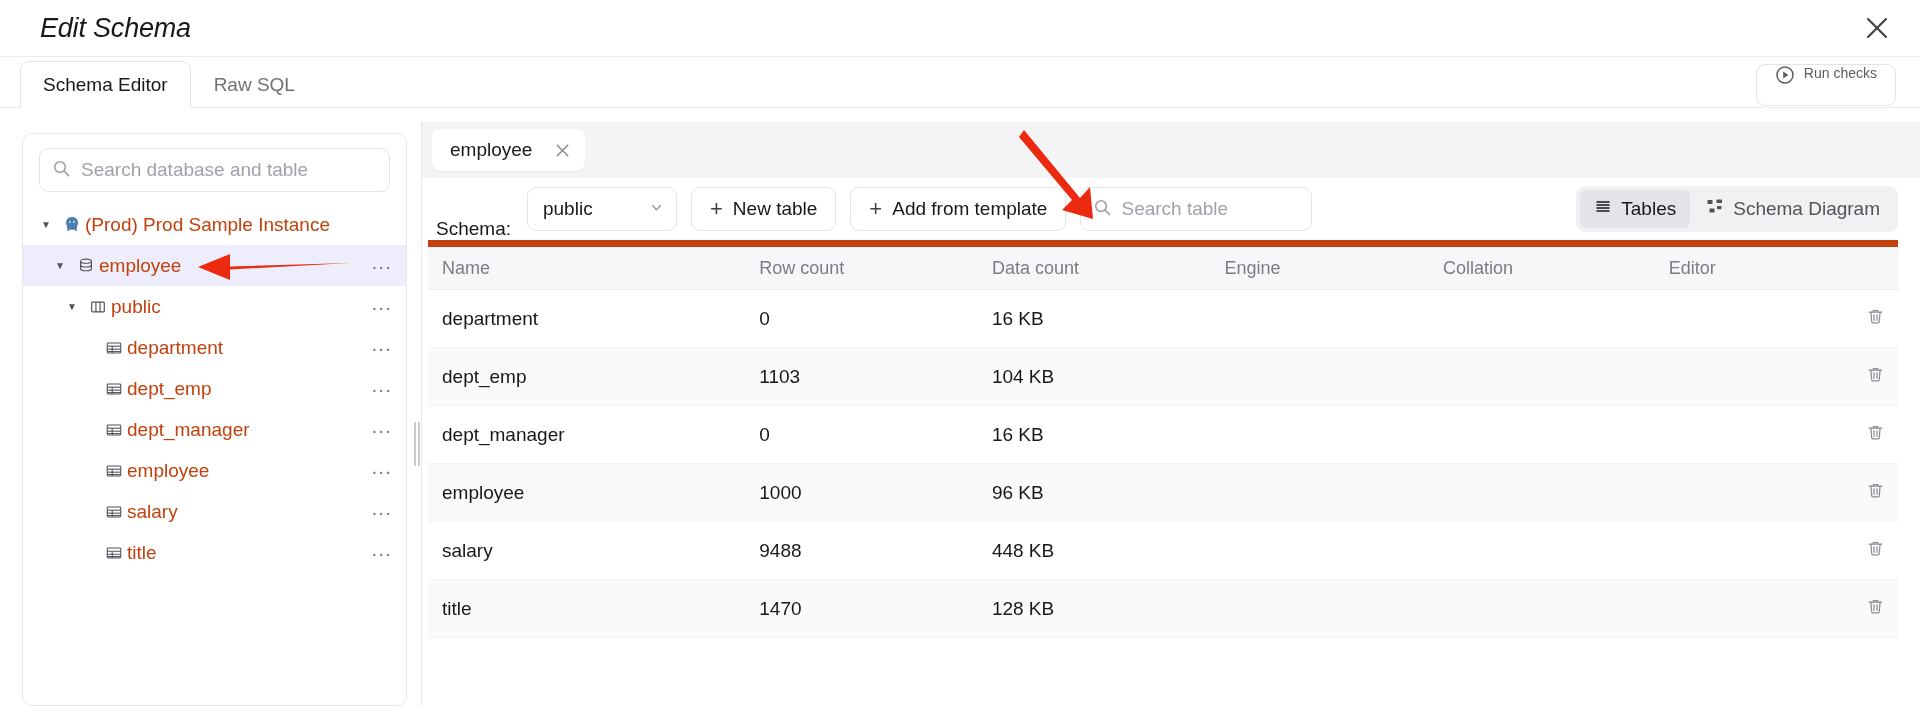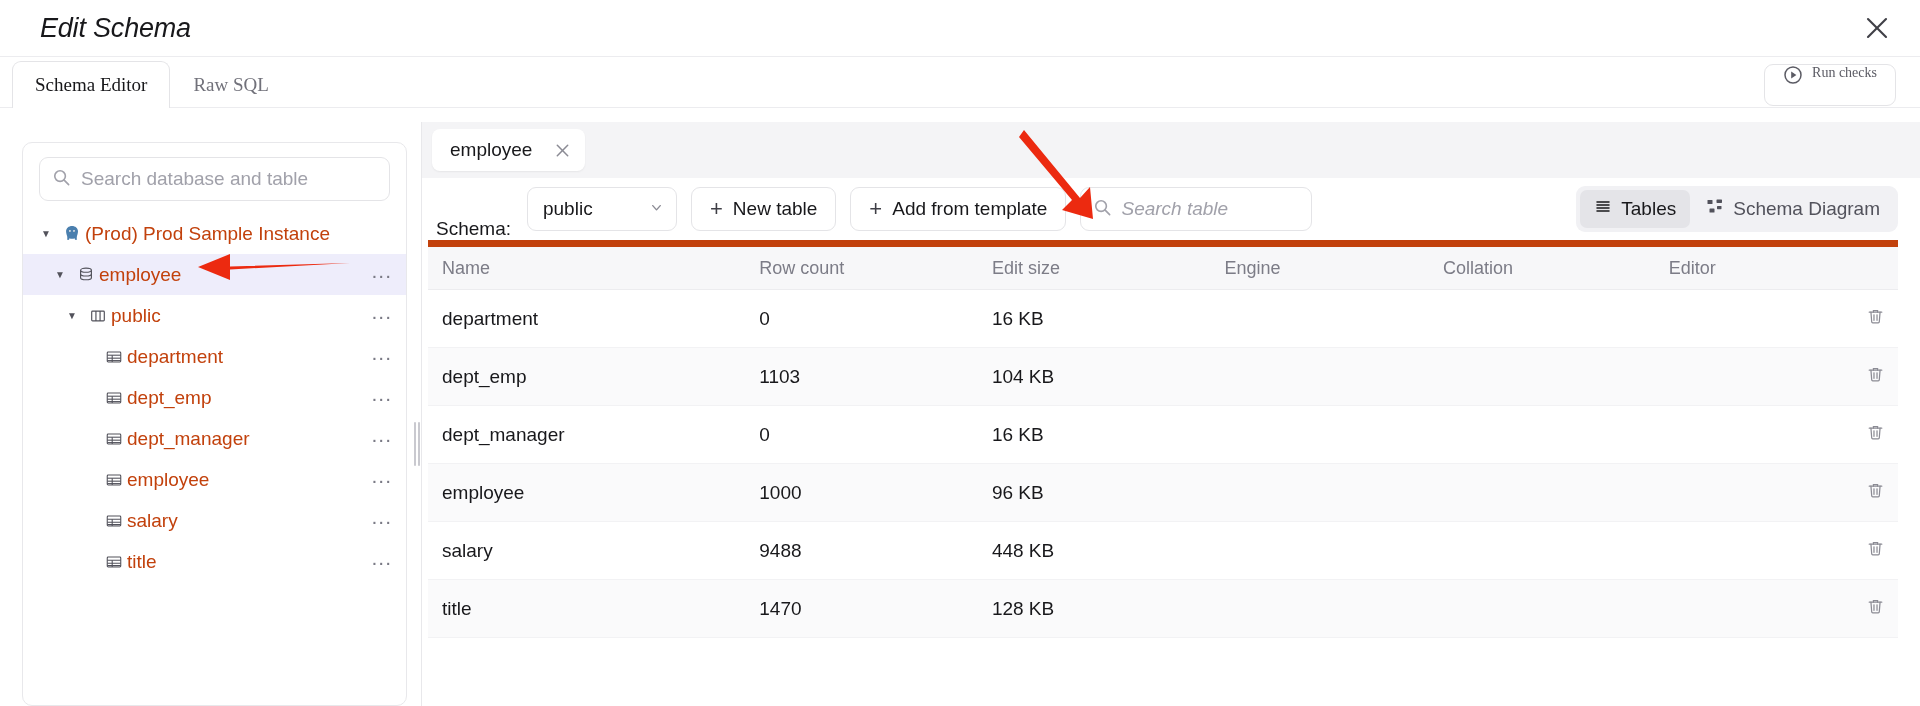--- a/index.html
+++ b/index.html
@@ -26,23 +26,22 @@
     width: 34px; height: 34px; display: flex; align-items: center; justify-content: center;
     cursor: pointer; color: #3f3f46;
   }
   .close-btn svg { display: block; }
 
   
   .tabbar {
     height: 52px; flex: 0 0 52px;
     border-top: 1px solid #ececef;
     display: flex; align-items: flex-end;
-    padding: 0 24px 0 12px;
+    padding: 0 24px 0 20px;
     position: relative;
-    font-family: Liberation Serif, serif;
   }
   .tabbar::after {
     content:""; position:absolute; left:0; right:0; bottom:0; height:1px; background:#ececef;
   }
   .tab {
     height: 47px; padding: 0 22px;
     display: flex; align-items: center; justify-content: center;
     font-size: 19px; color: #71717a; cursor: pointer;
     border: 1px solid transparent; border-bottom: none;
     border-radius: 9px 9px 0 0;
@@ -63,21 +62,21 @@
     border: 1px solid #e4e4e7; border-radius: 9px;
     background: #fff; color: #5b5b64; font-size: 14px; cursor: pointer;
   }
 
   
   .body { flex: 1 1 auto; display: flex; min-height: 0; padding: 14px 0 0 0; }
 
   
   .sidebar {
     width: 385px; flex: 0 0 385px;
-    margin: 20px 0 0 22px;
+    margin: 11px 0 0 22px;
     border: 1px solid #e8e8eb; border-radius: 10px;
     background: #fff;
     display: flex; flex-direction: column;
     overflow: hidden;
   }
   .search-wrap { padding: 14px 16px 6px 16px; }
   .search-box {
     height: 44px; border: 1px solid #e4e4e7; border-radius: 9px;
     display: flex; align-items: center; gap: 10px; padding: 0 12px;
     background: #fff;
@@ -148,21 +147,21 @@
     font-size: 19px; color: #18181b; cursor: pointer; white-space: nowrap;
   }
   .btn .plus { font-size: 22px; color: #3f3f46; line-height: 1; font-weight: 300; }
   .tablesearch {
     width: 232px; height: 44px;
     border: 1px solid #e4e4e7; border-radius: 9px; background: #fff;
     display: flex; align-items: center; gap: 9px; padding: 0 12px;
   }
   .tablesearch input {
     border: none; outline: none; flex: 1; background: transparent;
-    font-size: 19px; font-family: inherit; color: #18181b; font-style: italic;
+    font-size: 19px; font-family: inherit; color: #18181b;
   }
   .tablesearch input::placeholder { color: #a1a1aa; }
 
   .segment {
     margin-left: auto;
     background: #f1f1f4; border-radius: 9px; padding: 4px;
     display: flex; align-items: center; gap: 2px;
   }
   .seg {
     height: 38px; padding: 0 14px; border-radius: 7px;
@@ -473,21 +472,21 @@
           </div>
         </div>
       </div>
 
       <div class="table-area">
         <table class="grid">
           <thead>
             <tr>
               <th class="col-name">Name</th>
               <th class="col-rows">Row count</th>
-              <th class="col-size">Edit size</th>
+              <th class="col-size">Data count</th>
               <th class="col-engine">Engine</th>
               <th class="col-coll">Collation</th>
               <th class="col-comment">Editor</th>
               <th class="col-act"></th>
             </tr>
           </thead>
           <tbody>
             <tr>
               <td>department</td>
               <td>0</td>

